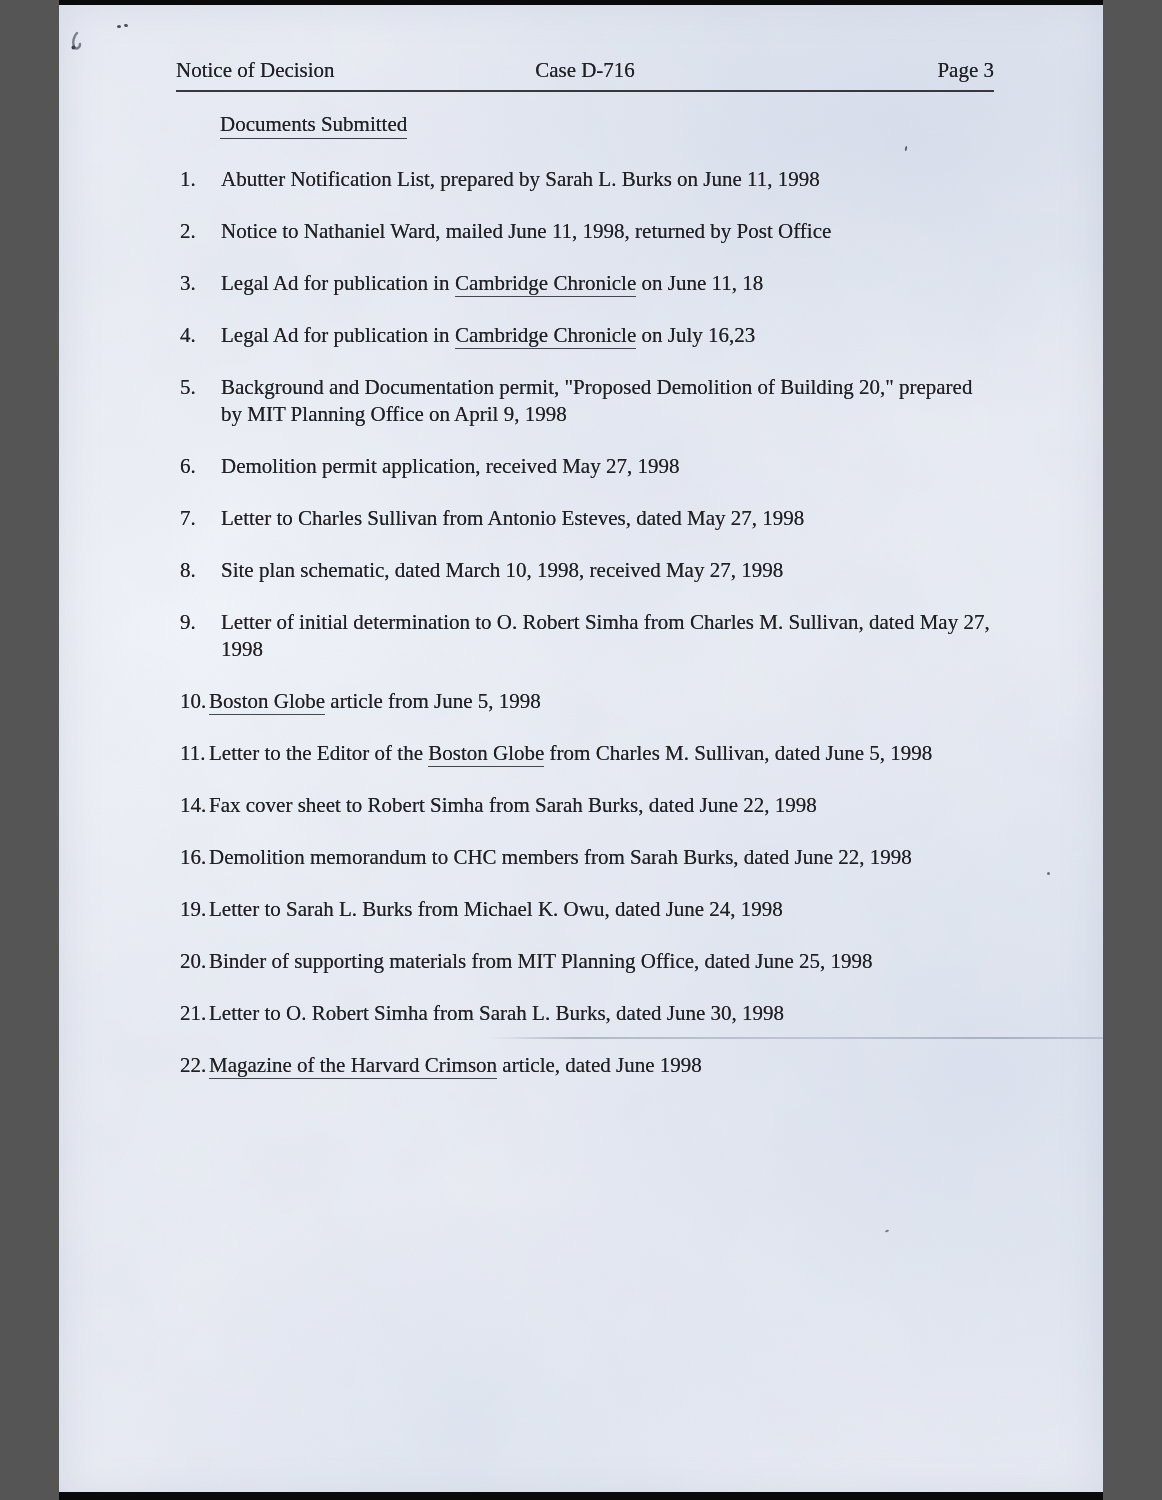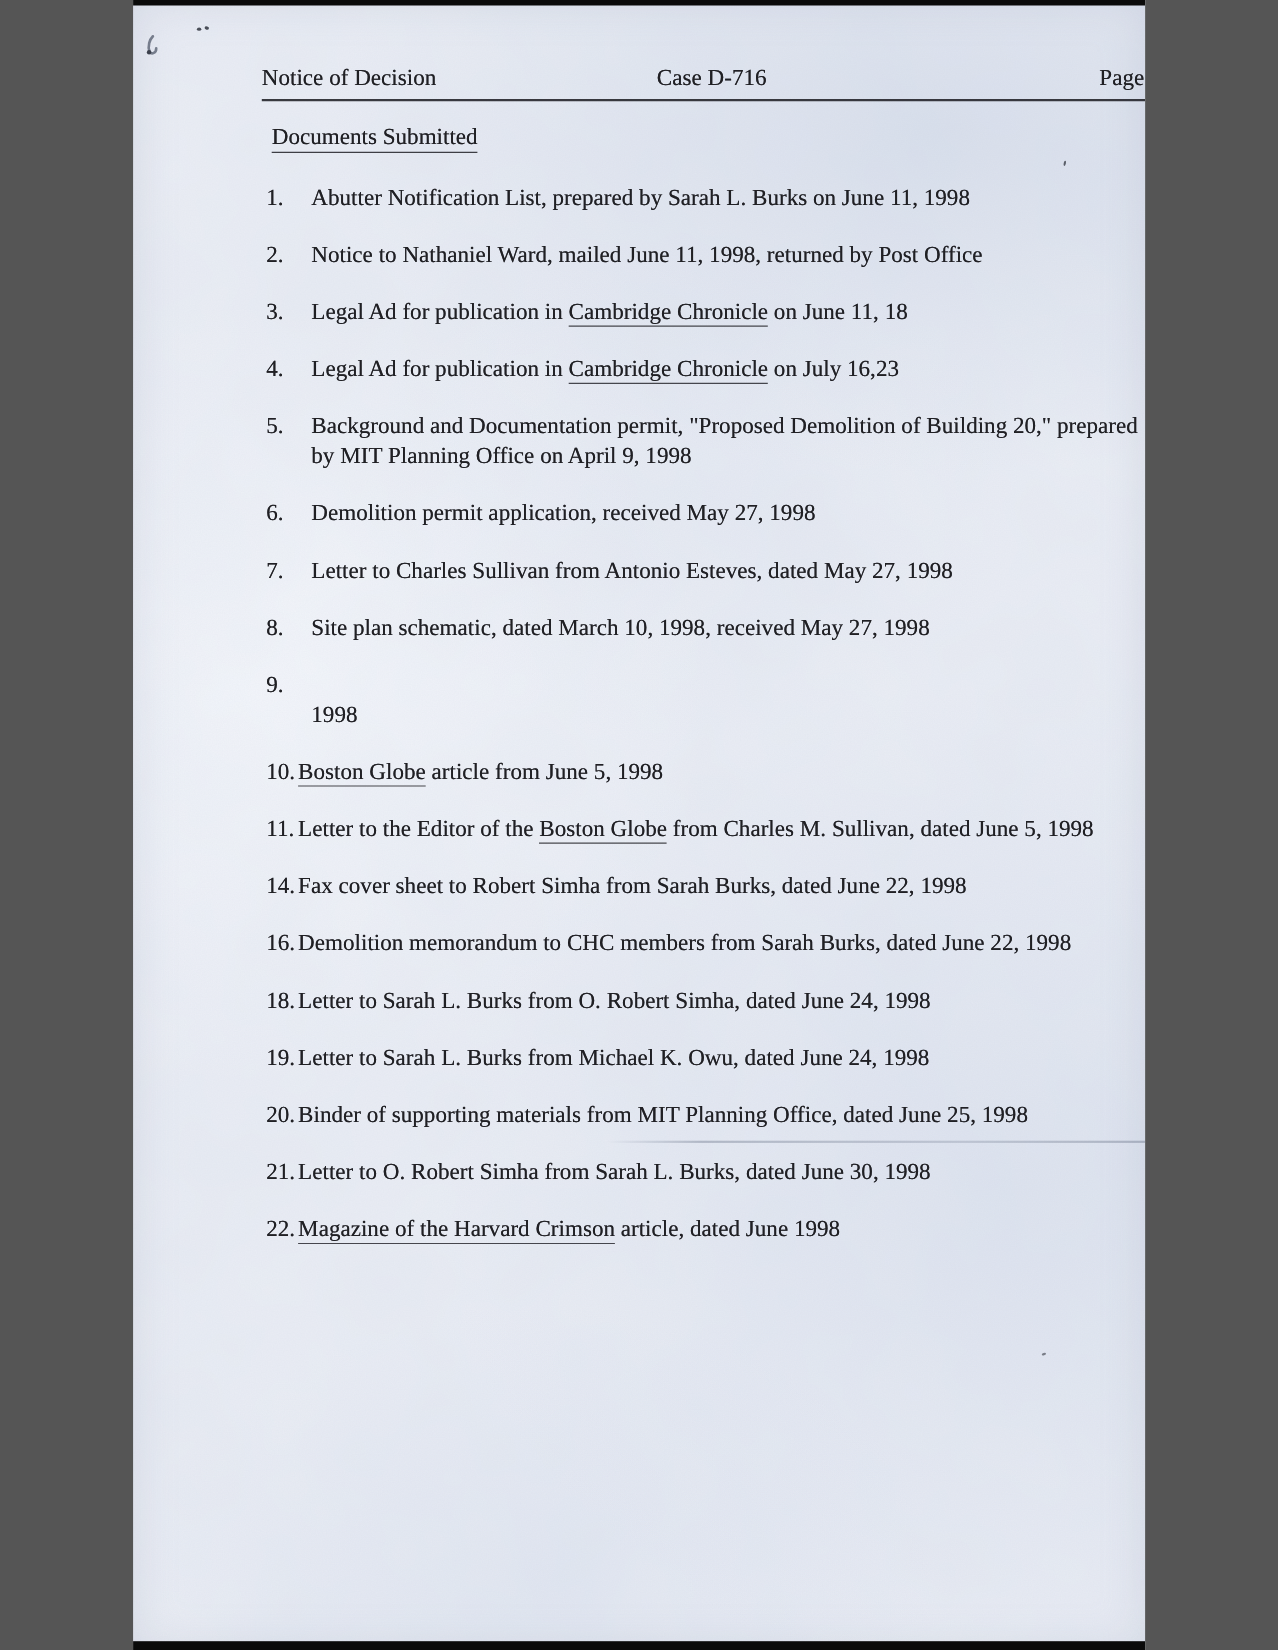--- a/index.html
+++ b/index.html
@@ -1,19 +1,19 @@
 <!DOCTYPE html>
 <html style="--paper: #ebeef5; --ink: #202024; --bar: #0a0a0a;"><head>
 <meta charset="utf-8">
 <title>Notice of Decision — Page 3</title>
 <style>
   html, body { margin: 0; padding: 0; background: #555; }
   .page {
     position: relative;
-    width: 920px;
+    width: 1044px;
     height: 1500px;
     margin: 0 auto;
     overflow: hidden;
     font-family: "Liberation Serif", "DejaVu Serif", serif;
     color: var(--ink, #202024);
     background:
       radial-gradient(900px 500px at 80% 8%,  rgba(203,212,229,0.55), rgba(203,212,229,0) 62%),
       radial-gradient(700px 600px at 12% 42%, rgba(246,248,252,0.85), rgba(246,248,252,0) 60%),
       radial-gradient(820px 700px at 88% 72%, rgba(206,215,232,0.45), rgba(206,215,232,0) 65%),
       radial-gradient(600px 420px at 40% 96%, rgba(213,221,236,0.40), rgba(213,221,236,0) 60%),
@@ -38,21 +38,21 @@
   .header .h-center{ position: absolute; left: 50%; transform: translateX(-50%); bottom: 7px; white-space: nowrap; }
   .header .h-right { position: absolute; right: 0; bottom: 7px; text-align: right; }
   .header-spacer { visibility: hidden; }
 
   .section-title {
     position: absolute;
     top: 112px; left: 126px;
     font-size: 21px;
     text-shadow: 0 0 0.5px rgba(28,28,36,0.75);
   }
-  .u-title { border-bottom: 1.6px solid rgba(32,32,38,0.85); padding-bottom: 2px; }
+  .u-title { border-bottom: 1.6px solid rgba(32,32,38,0.85); padding-bottom: 2px; margin-left: 35px; }
 
   .doc-list {
     position: absolute;
     top: 166px; left: 121px; width: 940px;
     font-size: 21px; line-height: 27px;
     text-shadow: 0 0 0.5px rgba(28,28,36,0.72);
   }
   .doc-item { display: flex; margin-bottom: 25px; }
   .doc-item .num { flex: none; }
   .doc-item .num.n1 { width: 41px; }
@@ -149,41 +149,37 @@
       <div class="doc-item">
         <span class="num n1">7.</span>
         <span class="body"><span>Letter to Charles Sullivan from Antonio Esteves, dated May 27, 1998</span></span>
       </div>
       <div class="doc-item">
         <span class="num n1">8.</span>
         <span class="body"><span>Site plan schematic, dated March 10, 1998, received May 27, 1998</span></span>
       </div>
       <div class="doc-item">
         <span class="num n1">9.</span>
-        <span class="body"><br><span>1998</span></span>
+        <span class="body"><span>Letter of initial determination to O. Robert Simha from Charles M. Sullivan, dated May 27,</span><br><span>1998</span></span>
       </div>
       <div class="doc-item">
         <span class="num n2">10.</span>
         <span class="body"><span class="u">Boston Globe</span><span> article from June 5, 1998</span></span>
       </div>
       <div class="doc-item">
         <span class="num n2">11.</span>
         <span class="body"><span>Letter to the Editor of the </span><span class="u">Boston Globe</span><span> from Charles M. Sullivan, dated June 5, 1998</span></span>
       </div>
       <div class="doc-item">
         <span class="num n2">14.</span>
         <span class="body"><span>Fax cover sheet to Robert Simha from Sarah Burks, dated June 22, 1998</span></span>
       </div>
       <div class="doc-item">
         <span class="num n2">16.</span>
         <span class="body"><span>Demolition memorandum to CHC members from Sarah Burks, dated June 22, 1998</span></span>
-      </div>
-      <div class="doc-item">
-        <span class="num n2">18.</span>
-        <span class="body"><span>Letter to Sarah L. Burks from O. Robert Simha, dated June 24, 1998</span></span>
       </div>
       <div class="doc-item">
         <span class="num n2">19.</span>
         <span class="body"><span>Letter to Sarah L. Burks from Michael K. Owu, dated June 24, 1998</span></span>
       </div>
       <div class="doc-item">
         <span class="num n2">20.</span>
         <span class="body"><span>Binder of supporting materials from MIT Planning Office, dated June 25, 1998</span></span>
       </div>
       <div class="doc-item">

